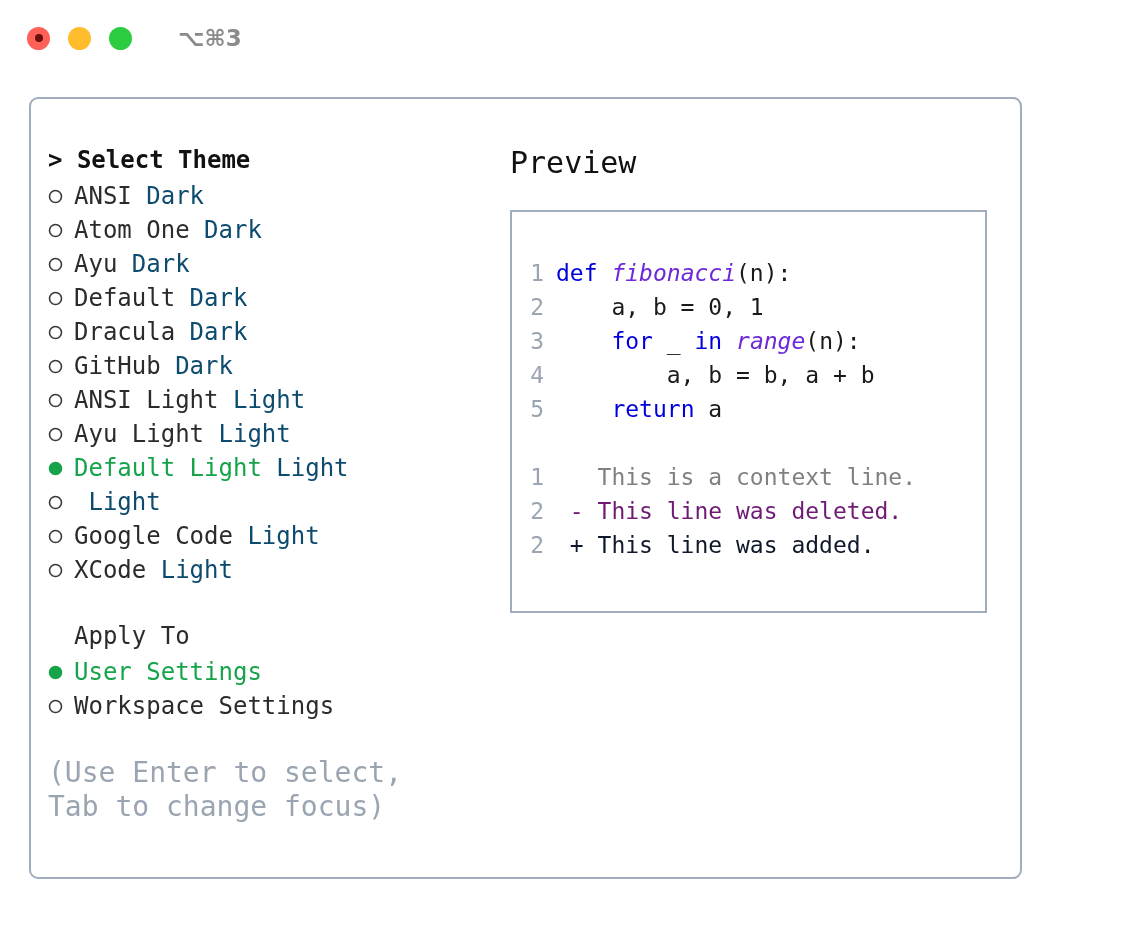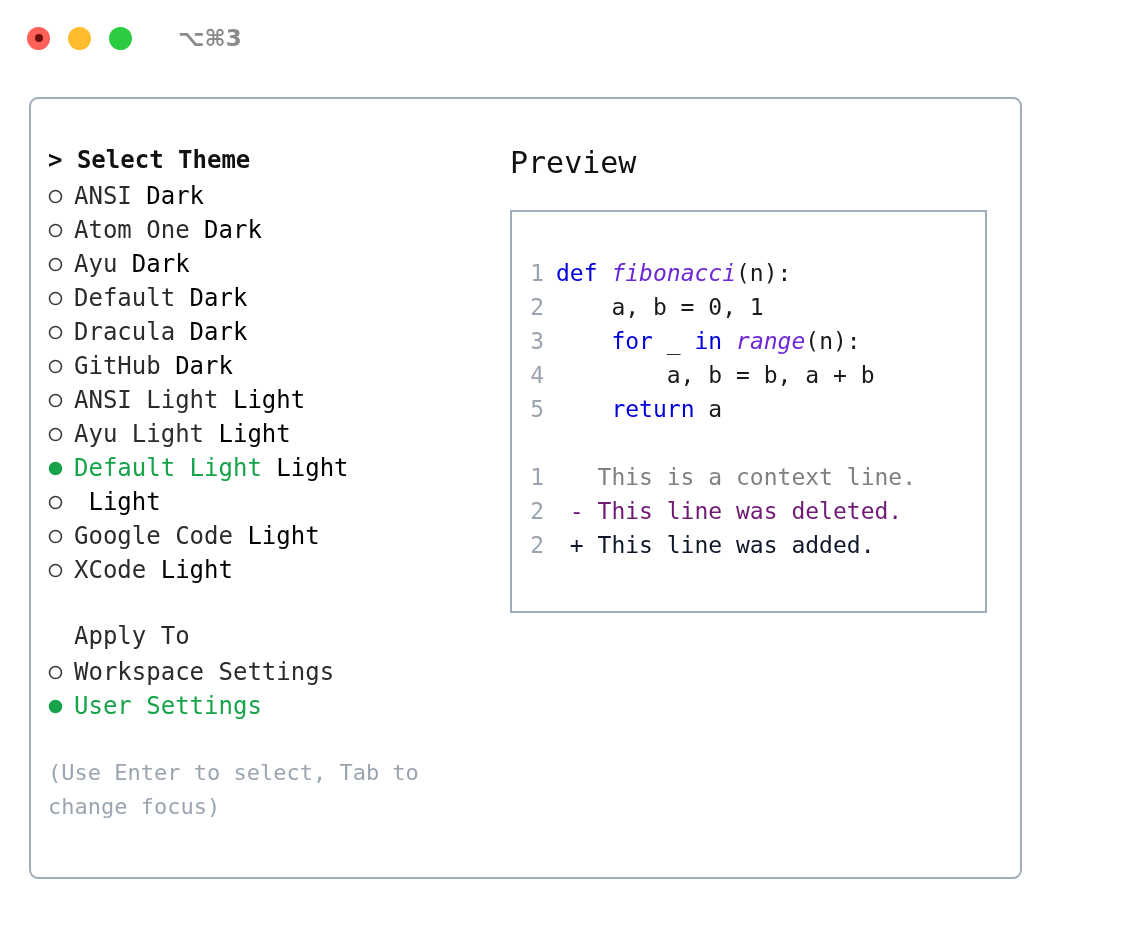--- a/index.html
+++ b/index.html
@@ -111,34 +111,34 @@
   .bullet {
     display: inline-block;
     width: 26px;
     flex: 0 0 26px;
     font-size: 24px;
     line-height: 1;
   }
   .bullet svg { display: block; margin-top: 9px; }
   .label { white-space: pre; }
   .variant {
-    color: #000000;
+    color: #0c4a6e;
     white-space: pre;
   }
   .row.selected .label { color: #16a34a; }
   .section-title {
     padding-left: 26px;
     color: #2b2b2b;
   }
 
   .spacer-lg { height: 34px; }
   .spacer-md { height: 32px; }
 
   .hint {
-    font-size: 22px;
+    font-size: 28px;
     color: #9aa5b1;
     line-height: 34px;
     width: 410px;
     white-space: pre-wrap;
   }
 
   
   .right-col {
     position: absolute;
     left: 479px;
@@ -245,26 +245,26 @@
                 </svg></span><span class="label">XCode</span><span class="variant"> Light</span></div>
           </div>
 
         <div class="spacer-lg"></div>
 
         <div class="row section-title">
           <span>Apply To</span>
         </div>
 
         <div id="apply-items">
-            <div class="row"><span class="bullet"><svg width="15" height="15" viewBox="0 0 15 15" aria-hidden="true">
-                  <circle cx="7.5" cy="7.5" r="6" fill="none" stroke="#3a3a3a" stroke-width="1.6"></circle>
-                </svg></span><span class="label">Workspace Settings</span></div>
             <div class="row selected"><span class="bullet"><svg width="15" height="15" viewBox="0 0 15 15" aria-hidden="true">
                   <circle cx="7.5" cy="7.5" r="6" fill="#16a34a" stroke="#16a34a" stroke-width="1.6"></circle>
                 </svg></span><span class="label">User Settings</span></div>
+            <div class="row"><span class="bullet"><svg width="15" height="15" viewBox="0 0 15 15" aria-hidden="true">
+                  <circle cx="7.5" cy="7.5" r="6" fill="none" stroke="#3a3a3a" stroke-width="1.6"></circle>
+                </svg></span><span class="label">Workspace Settings</span></div>
           </div>
 
         <div class="spacer-md"></div>
 
         <div class="hint">(Use Enter to select, Tab to change focus)</div>
       </div>
 
       <div class="right-col">
         <div class="preview-title">Preview</div>
 

